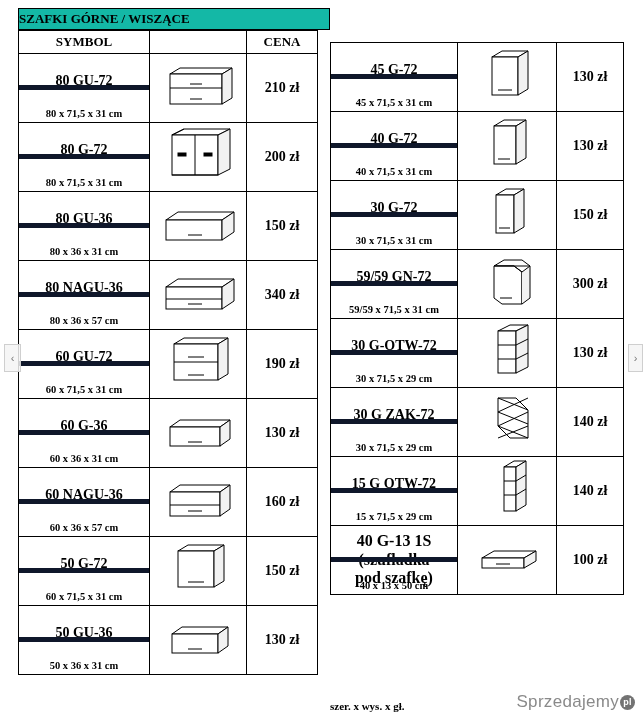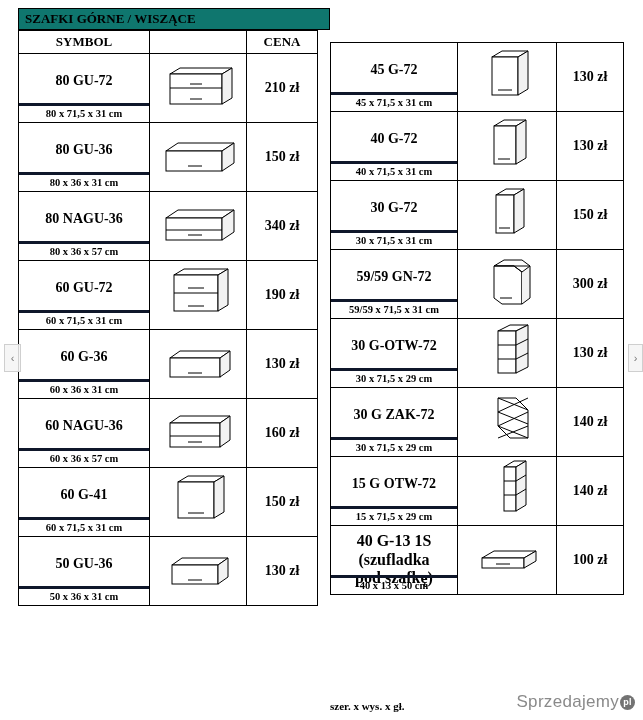--- a/index.html
+++ b/index.html
@@ -23,24 +23,23 @@
   .title-bar {
     position: absolute;
     left: 18px;
     top: 8px;
     width: 312px;
     height: 22px;
     border: 1px solid #000;
     box-sizing: border-box;
     display: flex;
     align-items: center;
-    padding-left: 6px;
     font-weight: bold;
     font-size: 13px;
-    background: #0f766e;
+    background: #14b8a6;
   }
   .tbl {
     position: absolute;
     border-collapse: collapse;
     table-layout: fixed;
     background: #fff;
   }
   .tbl td, .tbl th {
     border: 1px solid #000;
     padding: 0;
@@ -73,22 +72,22 @@
     line-height: 1.1;
     padding-bottom: 14px;
   }
   .sym-dim {
     position: absolute;
     left: 0;
     right: 0;
     bottom: 2px;
     font-size: 10.5px;
     font-weight: bold;
-    border-top: 3px solid #0f172a;
-    padding-top: 2px;
+    border-top: 5px solid #0f172a;
+    padding-top: 18px;
     line-height: 1.1;
   }
   .img-cell {
     width: 96px;
     height: 68px;
   }
   .price-cell {
     width: 70px;
     height: 68px;
     font-weight: bold;
@@ -196,20 +195,41 @@
             <path d="M72 20 L82 14 L82 44 L72 50 Z" fill="#f2f2f2"></path>
             <line x1="20" y1="34" x2="72" y2="34"></line>
             <line x1="40" y1="30" x2="52" y2="30"></line>
             <line x1="40" y1="45" x2="52" y2="45"></line>
           </g>
         </svg>
       </td>
       <td class="price-cell">210 zł</td>
     </tr>
 
+    <tr>
+      <td class="sym-cell">
+        <div class="sym-name">80 G-72</div>
+        <div class="sym-dim">80 x 71,5 x 31 cm</div>
+      </td>
+      <td class="img-cell">
+        <svg class="shape" viewBox="0 0 96 68" xmlns="http://www.w3.org/2000/svg">
+          <g fill="none" stroke="#000" stroke-width="1">
+            <path d="M22 12 L34 6 L80 6 L68 12 Z" fill="#fff"></path>
+            <rect x="22" y="12" width="46" height="40" fill="#fff"></rect>
+            <path d="M68 12 L80 6 L80 46 L68 52 Z" fill="#f2f2f2"></path>
+            <line x1="45" y1="12" x2="45" y2="52"></line>
+            <line x1="22" y1="12" x2="34" y2="6"></line>
+            <rect x="28" y="30" width="8" height="3" fill="#000"></rect>
+            <rect x="54" y="30" width="8" height="3" fill="#000"></rect>
+            <line x1="22" y1="52" x2="68" y2="52"></line>
+          </g>
+        </svg>
+      </td>
+      <td class="price-cell">200 zł</td>
+    </tr>
 
     <tr>
       <td class="sym-cell">
         <div class="sym-name">80 GU-36</div>
         <div class="sym-dim">80 x 36 x 31 cm</div>
       </td>
       <td class="img-cell">
         <svg class="shape" viewBox="0 0 96 68" xmlns="http://www.w3.org/2000/svg">
           <g fill="none" stroke="#000" stroke-width="1">
             <path d="M16 28 L28 20 L84 20 L72 28 Z" fill="#fff"></path>
@@ -293,21 +313,21 @@
             <line x1="20" y1="37" x2="70" y2="37"></line>
             <line x1="38" y1="43" x2="52" y2="43"></line>
           </g>
         </svg>
       </td>
       <td class="price-cell">160 zł</td>
     </tr>
 
     <tr>
       <td class="sym-cell">
-        <div class="sym-name">60 G-41</div>
+        <div class="sym-name">50 G-72</div>
         <div class="sym-dim">60 x 71,5 x 31 cm</div>
       </td>
       <td class="img-cell">
         <svg class="shape" viewBox="0 0 96 68" xmlns="http://www.w3.org/2000/svg">
           <g fill="none" stroke="#000" stroke-width="1">
             <path d="M28 14 L38 8 L74 8 L64 14 Z" fill="#fff"></path>
             <rect x="28" y="14" width="36" height="36" fill="#fff"></rect>
             <path d="M64 14 L74 8 L74 44 L64 50 Z" fill="#f2f2f2"></path>
             <line x1="38" y1="45" x2="54" y2="45"></line>
           </g>

